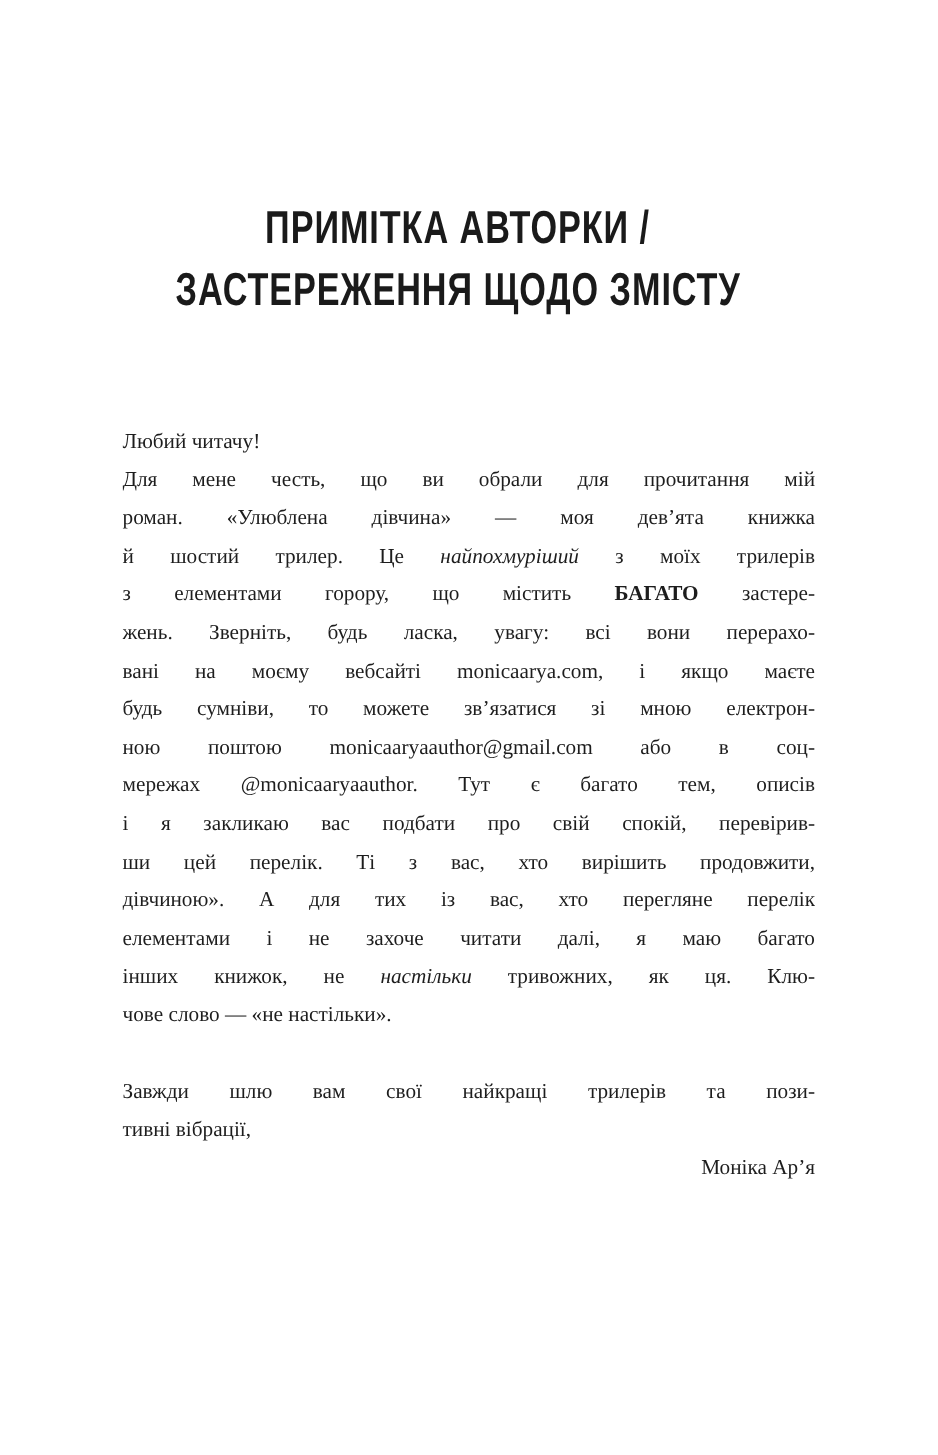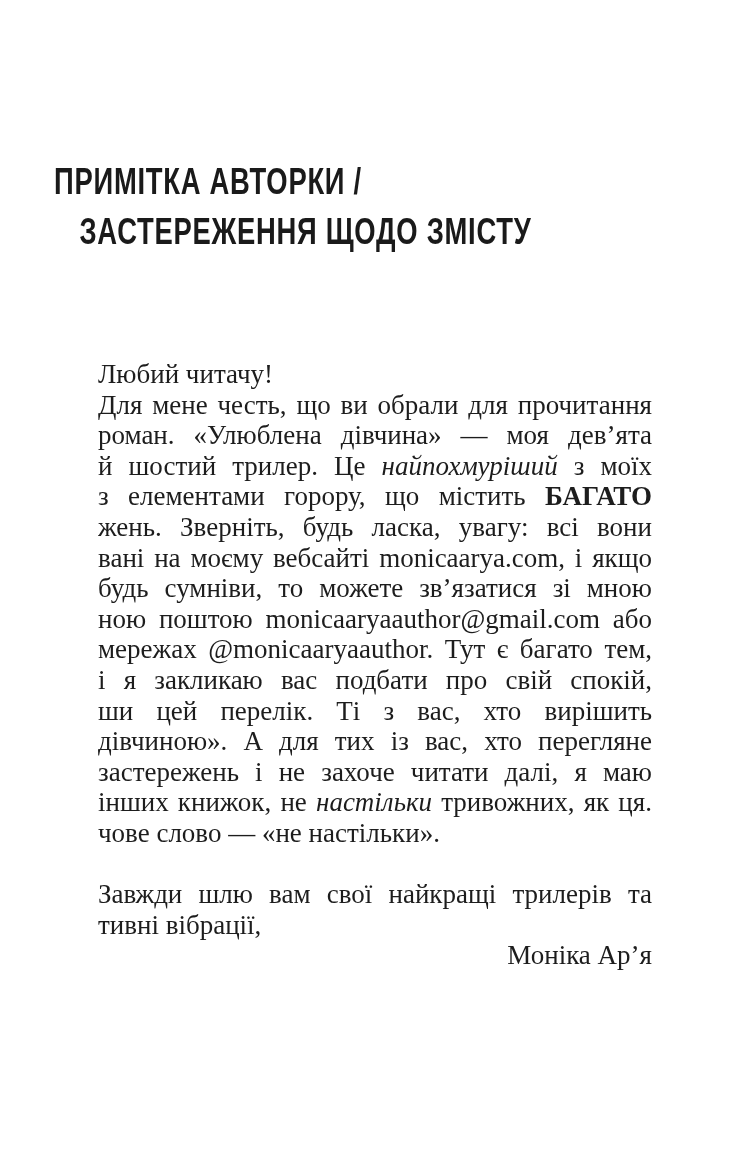--- a/index.html
+++ b/index.html
@@ -15,20 +15,21 @@
     overflow: hidden;
     font-family: "Liberation Serif", serif;
     color: #1d1d1d;
   }
   .heading {
     position: absolute;
     top: 157px;
     left: 0;
     width: 732px;
     margin: 0;
+    text-align: center;
     font-family: "Liberation Sans", sans-serif;
     font-weight: bold;
     font-size: 37px;
     line-height: 50px;
     color: #1a1a1a;
     white-space: nowrap;
   }
   .heading-line {
     display: block;
   }
@@ -36,24 +37,23 @@
     display: inline-block;
     transform: scaleX(0.74);
     transform-origin: center;
     letter-spacing: 1px;
   }
   .body-text {
     position: absolute;
     top: 338px;
     left: 98px;
     width: 554px;
-    font-size: 27px;
+    font-size: 17px;
     line-height: 30.6px;
     color: #1d1d1d;
-    margin-top: 21px;
   }
   .line {
     height: 30.6px;
     overflow: hidden;
     text-align: left;
   }
   .line.j {
     text-align: justify;
   }
   .line.j::after {
@@ -86,21 +86,21 @@
       <div class="line j"><span>й шостий трилер. Це </span><span class="it">найпохмуріший</span><span> з моїх трилерів</span></div>
       <div class="line j"><span>з елементами горору, що містить </span><span class="bd">БАГАТО</span><span> застере-</span></div>
       <div class="line j"><span>жень. Зверніть, будь ласка, увагу: всі вони перерахо-</span></div>
       <div class="line j"><span>вані на моєму вебсайті monicaarya.com, і якщо маєте</span></div>
       <div class="line j"><span>будь сумніви, то можете зв’язатися зі мною електрон-</span></div>
       <div class="line j"><span>ною поштою monicaaryaauthor@gmail.com або в соц-</span></div>
       <div class="line j"><span>мережах @monicaaryaauthor. Тут є багато тем, описів</span></div>
       <div class="line j"><span>і я закликаю вас подбати про свій спокій, перевірив-</span></div>
       <div class="line j"><span>ши цей перелік. Ті з вас, хто вирішить продовжити,</span></div>
       <div class="line j"><span>дівчиною». А для тих із вас, хто перегляне перелік</span></div>
-      <div class="line j"><span>застережень і не захоче читати далі, я маю багато</span></div>
+      <div class="line j"><span>елементами і не захоче читати далі, я маю багато</span></div>
       <div class="line j"><span>інших книжок, не </span><span class="it">настільки</span><span> тривожних, як ця. Клю-</span></div>
       <div class="line left"><span>чове слово — «не настільки».</span></div>
       <div class="line blank"></div>
       <div class="line j"><span>Завжди шлю вам свої найкращі трилерів та пози-</span></div>
       <div class="line left"><span>тивні вібрації,</span></div>
       <div class="line right"><span>Моніка Ар’я</span></div>
     </div>
 </div>
 
 </body></html>

